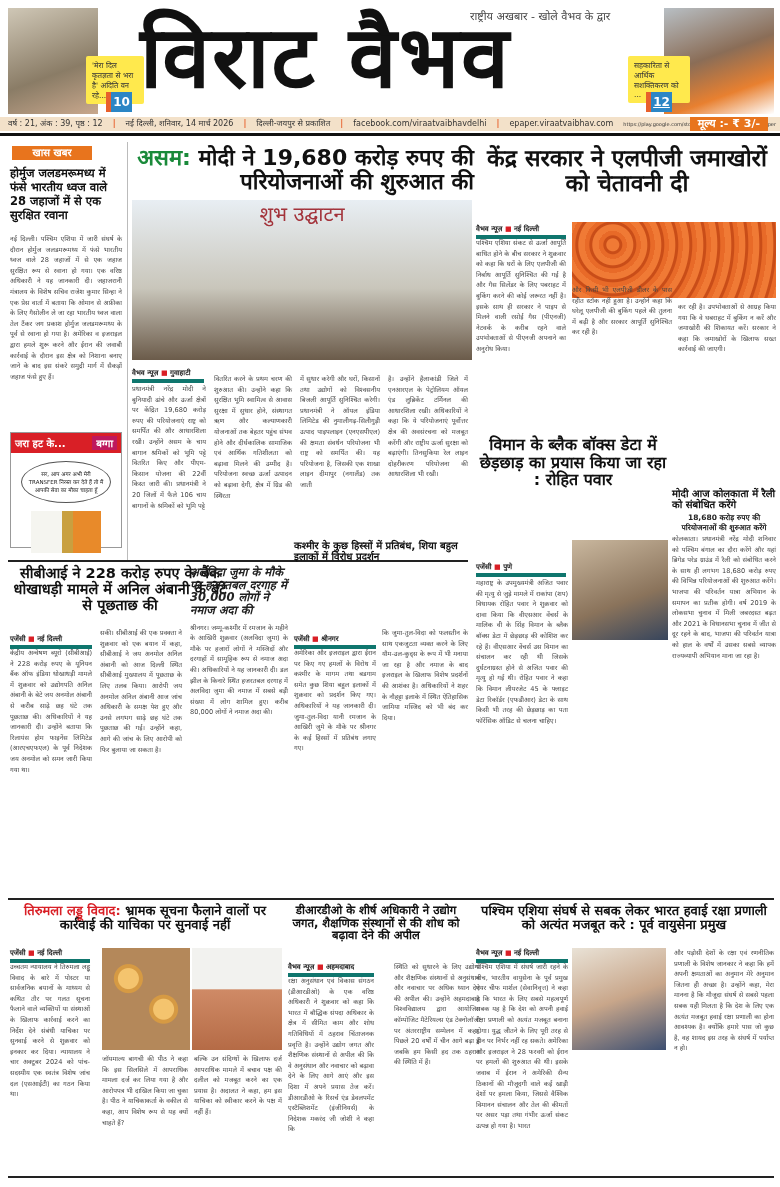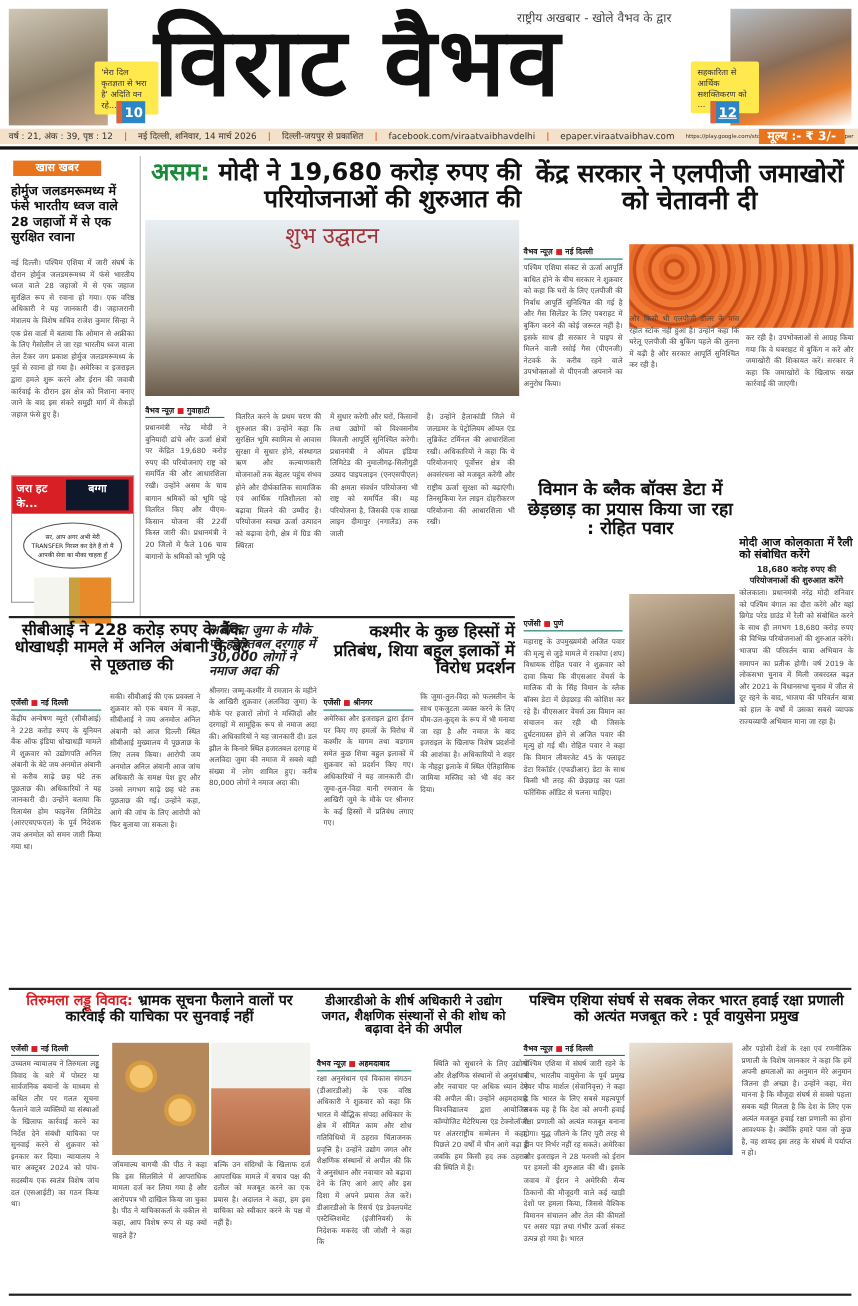--- a/index.html
+++ b/index.html
@@ -12,21 +12,21 @@
 .bubble{background:#ffe94d;font-size:7.5px;padding:4px 6px;color:#333;border-radius:2px}
 .badge{background:#2b86c5;color:#fff;font-weight:bold;font-size:12px;width:26px;height:20px;line-height:20px;text-align:center;border-left:5px solid #e8602c}
 .infobar{left:0;top:117px;width:780px;height:14px;background:#f3e1c9;font-size:8px;line-height:14px;color:#333;display:flex;gap:10px;padding-left:8px;white-space:nowrap;overflow:hidden}
 .infobar .sep{color:#e8602c;font-weight:bold}
 .price{position:absolute;right:12px;top:0;background:#e8741d;color:#fff;font-weight:bold;font-size:11px;padding:0 8px;height:14px}
 .rule{left:0;top:133px;width:780px;height:3px;background:#111}
 .h1{font-weight:bold;color:#111;line-height:1.1}
 .red{color:#d91f26}
 .green{color:#1a8a3a}
 .body-text{font-size:6.6px;line-height:10.6px;color:#444;text-align:justify}
-.byline{font-size:7px;font-weight:bold;border-bottom:1px solid #0f766e;padding-bottom:2px}
+.byline{font-size:7px;font-weight:bold;border-bottom:4px solid #0f766e;padding-bottom:2px}
 .byline .dot{color:#d91f26}
 .img-modi{background:linear-gradient(180deg,#e8eef3,#c9c6bb 55%,#6b5b4a)}
 .img-lpg{background:repeating-radial-gradient(circle at 20% 30%,#f07a35 0 6px,#c94d18 7px 9px,#e86a28 10px 14px)}
 .img-laddu{background:radial-gradient(circle at 30% 30%,#f4c46e 0 10px,#d69a43 11px 14px,transparent 15px),radial-gradient(circle at 70% 60%,#f4c46e 0 10px,#d69a43 11px 14px,transparent 15px),#b4885a}
 .img-sc{background:linear-gradient(180deg,#f2f2ef 0,#f2f2ef 40%,#cf8a66 41%,#b56b46 100%)}
 .img-pawar{background:linear-gradient(160deg,#c9b79e,#8a735b 60%,#37455c)}
 .img-af{background:linear-gradient(160deg,#e9e2d6,#c8a68a 50%,#3d4f71)}
 .cartoon{border:1px solid #999;background:#fff}
 .khas{background:#e8741d;color:#fff;font-weight:bold;font-size:10px;text-align:center}
 .jara{background:#d91f26;color:#fff;font-weight:bold;font-size:10px}
@@ -62,42 +62,42 @@
 </div>
 <div class="abs rule"></div>
 
 <div class="abs khas" style="left:12px;top:146px;width:80px;height:14px;line-height:14px">खास खबर</div>
 <div class="abs h1" style="left:10px;top:166px;width:110px;font-size:11.5px;line-height:14px">होर्मुज जलडमरूमध्य में फंसे भारतीय ध्वज वाले 28 जहाजों में से एक सुरक्षित रवाना</div>
 <div class="abs body-text" style="left:10px;top:234px;width:112px;">नई दिल्ली। पश्चिम एशिया में जारी संघर्ष के दौरान होर्मुज जलडमरूमध्य में फंसे भारतीय ध्वज वाले 28 जहाजों में से एक जहाज सुरक्षित रूप से रवाना हो गया। एक वरिष्ठ अधिकारी ने यह जानकारी दी। जहाजरानी मंत्रालय के विशेष सचिव राजेश कुमार सिन्हा ने एक प्रेस वार्ता में बताया कि ओमान से अफ्रीका के लिए गैसोलीन ले जा रहा भारतीय ध्वज वाला तेल टैंकर जग प्रकाश होर्मुज जलडमरूमध्य के पूर्व से रवाना हो गया है। अमेरिका व इजराइल द्वारा हमले शुरू करने और ईरान की जवाबी कार्रवाई के दौरान इस क्षेत्र को निशाना बनाए जाने के बाद इस संकरे समुद्री मार्ग में सैकड़ों जहाज फंसे हुए हैं।</div>
 
 <div class="abs cartoon" style="left:10px;top:432px;width:112px;height:116px">
   <div class="jara" style="display:flex;justify-content:space-between;padding:3px 4px">
     <span>जरा हट के...</span>
-    <span style="background:#0f172a;padding:0 20px">बग्गा</span>
+    <span style="background:#be185d;padding:0 4px">बग्गा</span>
   </div>
   <div style="margin:8px 10px;border:1px solid #555;border-radius:50%;padding:8px 6px;font-size:5.5px;text-align:center">सर, आप अगर अभी मेरी TRANSFER निरस्त कर देते हैं तो मैं आपकी सेवा का मौका चाहता हूँ</div>
   <div style="margin:0 20px;height:42px;background:linear-gradient(90deg,#f5f5f0 0 45%,#c9a040 45% 60%,#e88a2a 60%)"></div>
 </div>
 
 <div class="abs col-line" style="left:127px;top:142px;height:418px"></div>
 
 <div class="abs h1" style="left:134px;top:146px;width:340px;font-size:22px;text-align:right">
   <span class="green">असम:</span>
   <span>मोदी ने 19,680 करोड़ रुपए की परियोजनाओं की शुरुआत की</span>
 </div>
 <div class="abs img-modi" style="left:132px;top:200px;width:340px;height:160px">
   <div style="text-align:center;font-size:20px;color:#a3333b;padding-top:0;font-family:'DejaVu Serif',serif">शुभ उद्घाटन</div>
 </div>
 <div class="abs byline" style="left:132px;top:368px;width:72px">
   <span>वैभव न्यूज़</span> <span class="dot">■</span> <span>गुवाहाटी</span>
 </div>
 <div class="abs body-text" style="left:132px;top:384px;width:74px">प्रधानमंत्री नरेंद्र मोदी ने बुनियादी ढांचे और ऊर्जा क्षेत्रों पर केंद्रित 19,680 करोड़ रुपए की परियोजनाएं राष्ट्र को समर्पित की और आधारशिला रखी। उन्होंने असम के चाय बागान श्रमिकों को भूमि पट्टे वितरित किए और पीएम-किसान योजना की 22वीं किस्त जारी की। प्रधानमंत्री ने 20 जिलों में फैले 106 चाय बागानों के श्रमिकों को भूमि पट्टे</div>
 <div class="abs body-text" style="left:214px;top:374px;width:78px">वितरित करने के प्रथम चरण की शुरुआत की। उन्होंने कहा कि सुरक्षित भूमि स्वामित्व से आवास सुरक्षा में सुधार होने, संस्थागत ऋण और कल्याणकारी योजनाओं तक बेहतर पहुंच संभव होने और दीर्घकालिक सामाजिक एवं आर्थिक गतिशीलता को बढ़ावा मिलने की उम्मीद है। परियोजना स्वच्छ ऊर्जा उत्पादन को बढ़ावा देगी, क्षेत्र में ग्रिड की स्थिरता</div>
 <div class="abs body-text" style="left:300px;top:374px;width:80px">में सुधार करेगी और घरों, किसानों तथा उद्योगों को विश्वसनीय बिजली आपूर्ति सुनिश्चित करेगी। प्रधानमंत्री ने ऑयल इंडिया लिमिटेड की नुमालीगढ़-सिलीगुड़ी उत्पाद पाइपलाइन (एनएसपीएल) की क्षमता संवर्धन परियोजना भी राष्ट्र को समर्पित की। यह परियोजना है, जिसकी एक शाखा लाइन दीमापुर (नगालैंड) तक जाती</div>
-<div class="abs body-text" style="left:388px;top:374px;width:80px">है। उन्होंने हैलाकांडी जिले में जलडमर के पेट्रोलियम ऑयल एंड लुब्रिकेंट टर्मिनल की आधारशिला रखी। अधिकारियों ने कहा कि ये परियोजनाएं पूर्वोत्तर क्षेत्र की अवसंरचना को मजबूत करेंगी और राष्ट्रीय ऊर्जा सुरक्षा को बढ़ाएंगी। तिनसुकिया रेल लाइन दोहरीकरण परियोजना की आधारशिला भी रखी।</div>
+<div class="abs body-text" style="left:388px;top:374px;width:80px">है। उन्होंने हैलाकांडी जिले में एनआरएल के पेट्रोलियम ऑयल एंड लुब्रिकेंट टर्मिनल की आधारशिला रखी। अधिकारियों ने कहा कि ये परियोजनाएं पूर्वोत्तर क्षेत्र की अवसंरचना को मजबूत करेंगी और राष्ट्रीय ऊर्जा सुरक्षा को बढ़ाएंगी। तिनसुकिया रेल लाइन दोहरीकरण परियोजना की आधारशिला भी रखी।</div>
 
 <div class="abs h1" style="left:482px;top:146px;width:290px;font-size:23px;text-align:center">केंद्र सरकार ने एलपीजी जमाखोरों को चेतावनी दी</div>
 <div class="abs byline" style="left:476px;top:224px;width:90px">
   <span>वैभव न्यूज़</span> <span class="dot">■</span> <span>नई दिल्ली</span>
 </div>
 <div class="abs body-text" style="left:476px;top:238px;width:90px">पश्चिम एशिया संकट से ऊर्जा आपूर्ति बाधित होने के बीच सरकार ने शुक्रवार को कहा कि घरों के लिए एलपीजी की निर्बाध आपूर्ति सुनिश्चित की गई है और गैस सिलेंडर के लिए पबराहट में बुकिंग करने की कोई जरूरत नहीं है। इसके साथ ही सरकार ने पाइप से मिलने वाली रसोई गैस (पीएनजी) नेटवर्क के करीब रहने वाले उपभोक्ताओं से पीएनजी अपनाने का अनुरोध किया।</div>
 <div class="abs img-lpg" style="left:572px;top:222px;width:204px;height:76px"></div>
 <div class="abs body-text" style="left:572px;top:285px;width:100px">और किसी भी एलपीजी डीलर के पास रहीत स्टॉक नहीं हुआ है। उन्होंने कहा कि घरेलू एलपीजी की बुकिंग पहले की तुलना में बढ़ी है और सरकार आपूर्ति सुनिश्चित कर रही है।</div>
 <div class="abs body-text" style="left:678px;top:302px;width:98px">कर रही है। उपभोक्ताओं से आग्रह किया गया कि वे घबराहट में बुकिंग न करें और जमाखोरी की शिकायत करें। सरकार ने कहा कि जमाखोरों के खिलाफ सख्त कार्रवाई की जाएगी।</div>
 
@@ -120,21 +120,21 @@
   <span>एजेंसी</span> <span class="dot">■</span> <span>नई दिल्ली</span>
 </div>
 <div class="abs body-text" style="left:10px;top:648px;width:82px">केंद्रीय अन्वेषण ब्यूरो (सीबीआई) ने 228 करोड़ रुपए के यूनियन बैंक ऑफ इंडिया धोखाधड़ी मामले में शुक्रवार को उद्योगपति अनिल अंबानी के बेटे जय अनमोल अंबानी से करीब साढ़े छह घंटे तक पूछताछ की। अधिकारियों ने यह जानकारी दी। उन्होंने बताया कि रिलायंस होम फाइनेंस लिमिटेड (आरएचएफएल) के पूर्व निदेशक जय अनमोल को समन जारी किया गया था।</div>
 <div class="abs body-text" style="left:100px;top:628px;width:82px">सकी। सीबीआई की एक प्रवक्ता ने शुक्रवार को एक बयान में कहा, सीबीआई ने जय अनमोल अनिल अंबानी को आज दिल्ली स्थित सीबीआई मुख्यालय में पूछताछ के लिए तलब किया। आरोपी जय अनमोल अनिल अंबानी आज जांच अधिकारी के समक्ष पेश हुए और उनसे लगभग साढ़े छह घंटे तक पूछताछ की गई। उन्होंने कहा, आगे की जांच के लिए आरोपी को फिर बुलाया जा सकता है।</div>
 
 <div class="abs" style="left:190px;top:566px;width:98px">
   <div class="h1" style="font-style:italic;font-size:11.5px;color:#222">अलविदा जुमा के मौके पर हजरतबल दरगाह में 30,000 लोगों ने नमाज अदा की</div>
   <div class="body-text" style="margin-top:6px">श्रीनगर। जम्मू-कश्मीर में रमजान के महीने के आखिरी शुक्रवार (अलविदा जुमा) के मौके पर हजारों लोगों ने मस्जिदों और दरगाहों में सामूहिक रूप से नमाज अदा की। अधिकारियों ने यह जानकारी दी। डल झील के किनारे स्थित हजरतबल दरगाह में अलविदा जुमा की नमाज में सबसे बड़ी संख्या में लोग शामिल हुए। करीब 80,000 लोगों ने नमाज अदा की।</div>
 </div>
 
-<div class="abs h1" style="left:294px;top:566px;width:174px;font-size:15px;text-align:right">कश्मीर के कुछ हिस्सों में प्रतिबंध, शिया बहुल इलाकों में विरोध प्रदर्शन</div>
+<div class="abs h1" style="left:294px;top:540px;width:174px;font-size:10px;text-align:left">कश्मीर के कुछ हिस्सों में प्रतिबंध, शिया बहुल इलाकों में विरोध प्रदर्शन</div>
 <div class="abs byline" style="left:294px;top:634px;width:82px">
   <span>एजेंसी</span> <span class="dot">■</span> <span>श्रीनगर</span>
 </div>
 <div class="abs body-text" style="left:294px;top:648px;width:82px">अमेरिका और इजराइल द्वारा ईरान पर किए गए हमलों के विरोध में कश्मीर के मागम तथा बडगाम समेत कुछ शिया बहुल इलाकों में शुक्रवार को प्रदर्शन किए गए। अधिकारियों ने यह जानकारी दी। जुमा-तुल-विदा यानी रमजान के आखिरी जुमे के मौके पर श्रीनगर के कई हिस्सों में प्रतिबंध लगाए गए।</div>
 <div class="abs body-text" style="left:382px;top:628px;width:86px">कि जुमा-तुल-विदा को फलस्तीन के साथ एकजुटता व्यक्त करने के लिए यौम-उल-कुद्स के रूप में भी मनाया जा रहा है और नमाज के बाद इजराइल के खिलाफ विशेष प्रदर्शनों की आशंका है। अधिकारियों ने शहर के नौहट्टा इलाके में स्थित ऐतिहासिक जामिया मस्जिद को भी बंद कर दिया।</div>
 
 <div class="abs hr" style="left:8px;top:898px;width:766px"></div>
 
 <div class="abs h1" style="left:10px;top:904px;width:270px;font-size:13px;text-align:center">
   <span class="red">तिरुमला लड्डू विवाद:</span>

